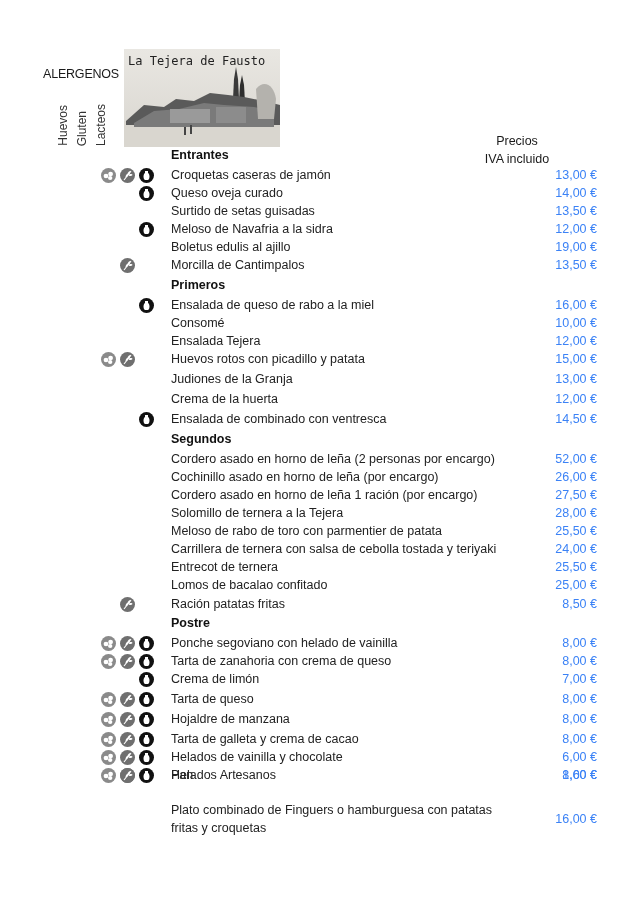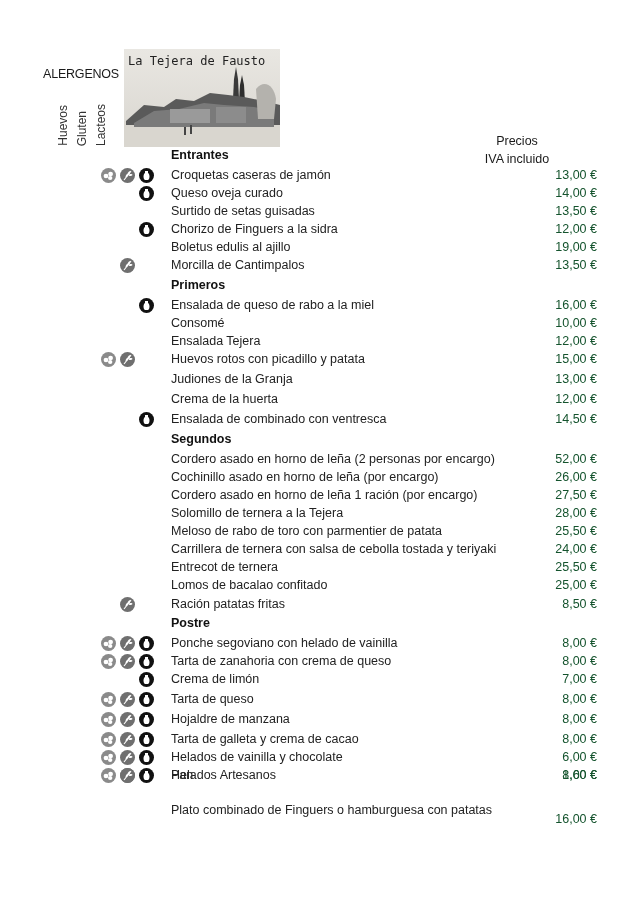--- a/index.html
+++ b/index.html
@@ -12,21 +12,21 @@
   .logo { position:absolute; left:124px; top:49px; width:156px; height:98px;
           background:linear-gradient(#e9e7e2, #d8d5cf); overflow:hidden; }
   .logo-title { position:absolute; left:4px; top:5px; font-family:"DejaVu Sans Mono", monospace;
                 font-size:12px; color:#222; }
   .logo svg { position:absolute; left:0; top:0; }
   .prices-head { position:absolute; left:470px; top:132px; width:94px; text-align:center;
                  font-size:12.5px; line-height:18px; }
   .section { position:absolute; left:171px; font-size:12.5px; color:#111;font-weight:bold; }
   .row { position:absolute; left:0; width:640px; height:18px;margin-left:44px; }
   .row .name { position:absolute; left:127px; font-size:12.5px; color:#222; white-space:nowrap; line-height:18px; }
-  .row .price { position:absolute; right:87px; font-size:12.5px; color:#14532d; line-height:18px; text-align:right; }
+  .row .price { position:absolute; right:87px; font-size:12.5px; color:#3b82f6; line-height:18px; text-align:right; }
   .row .icons { position:absolute; left:0; top:2px; height:15px; }
   .ico { position:absolute; width:15px; height:15px; border-radius:50%; }
   .ico svg { display:block; }
   .ico-egg { left:57px; background:#8a8a8a; }
   .ico-gluten { left:76px; background:#6f6f6f; }
   .ico-milk { left:95px; background:#111; }
 </style>
 </head>
 <body>
 
@@ -103,21 +103,21 @@
       <span class="price">13,50 €</span>
     </div>
     <div class="row" style="top: 220px;">
       <div class="icons">
         <span class="ico ico-milk">
           <svg width="15" height="15" viewBox="0 0 15 15">
             <path d="M6 3 L9 3 L9 5 C11 6,11 11,9 12 L6 12 C4 11,4 6,6 5 Z" fill="#fff"></path>
           </svg>
         </span>
       </div>
-      <span class="name">Chorizo de Finguers a la sidra</span>
+      <span class="name">Meloso de Navafria a la sidra</span>
       <span class="price">12,00 €</span>
     </div>
     <div class="row" style="top: 238px;">
       <div class="icons"></div>
       <span class="name">Boletus edulis al ajillo</span>
       <span class="price">19,00 €</span>
     </div>
     <div class="row" style="top: 256px;">
       <div class="icons">
         <span class="ico ico-gluten">
@@ -456,16 +456,17 @@
           </svg>
         </span>
       </div>
       <span class="name">Pan</span>
       <span class="price">1,60 €</span>
     </div>
     <div class="row" style="top: 810px;">
       <div class="icons"></div>
       <span class="name" style="top: -9px;">
         <div>Plato combinado de Finguers o hamburguesa con patatas</div>
+        <div>fritas y croquetas</div>
       </span>
       <span class="price">16,00 €</span>
     </div>
   </div>
 
 </body></html>

